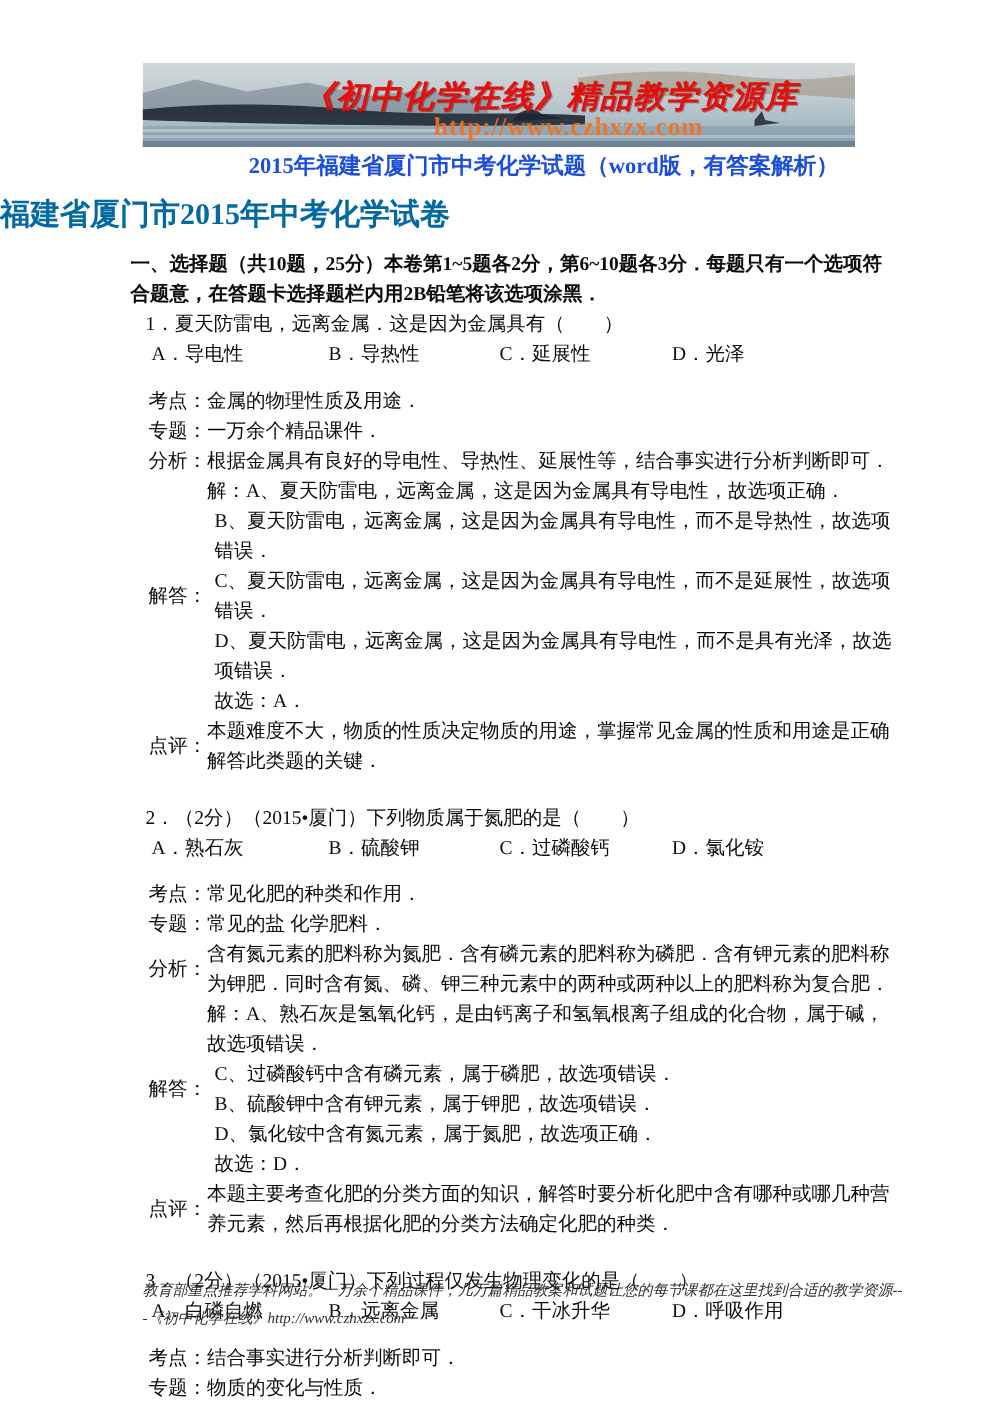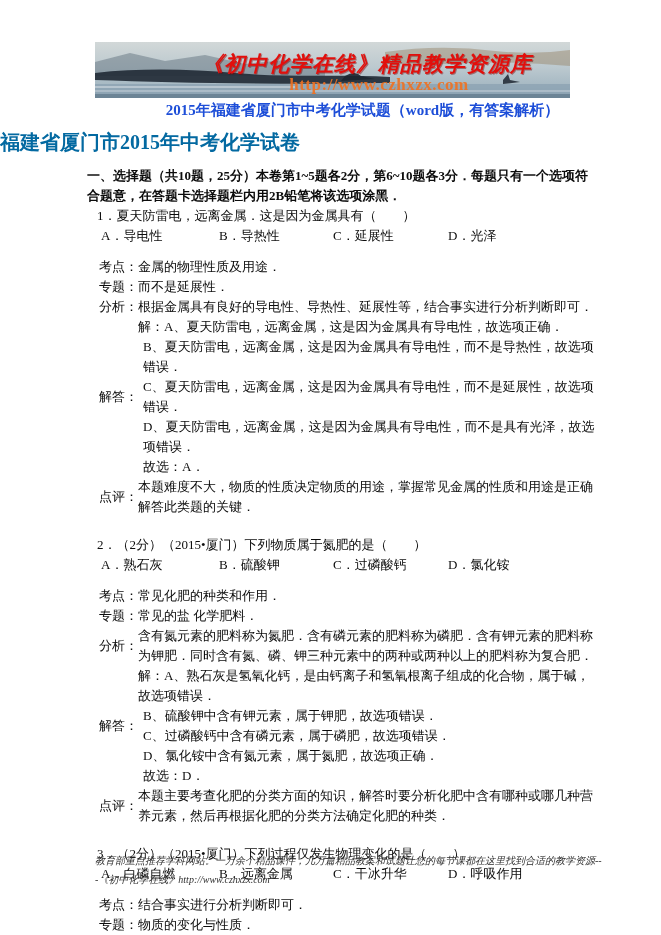--- a/index.html
+++ b/index.html
@@ -89,21 +89,21 @@
         <span class="opt c">C．延展性</span>
         <span class="opt d">D．光泽</span>
       </div>
       <div class="analysis">
         <div class="arow">
           <span class="albl">考点：</span>
           <span class="acnt">金属的物理性质及用途．</span>
         </div>
         <div class="arow">
           <span class="albl">专题：</span>
-          <span class="acnt">而不是延展性．</span>
+          <span class="acnt">一万余个精品课件．</span>
         </div>
         <div class="arow">
           <span class="albl">分析：</span>
           <span class="acnt">根据金属具有良好的导电性、导热性、延展性等，结合事实进行分析判断即可．</span>
         </div>
         <div class="arow">
           <span class="albl">解答：</span>
           <span class="acnt">
             <span class="jline" style="display:block">解：A、夏天防雷电，远离金属，这是因为金属具有导电性，故选项正确．</span>
             <span class="jline sub" style="display:block">B、夏天防雷电，远离金属，这是因为金属具有导电性，而不是导热性，故选项错误．</span>
@@ -137,22 +137,22 @@
           <span class="acnt">常见的盐 化学肥料．</span>
         </div>
         <div class="arow">
           <span class="albl">分析：</span>
           <span class="acnt">含有氮元素的肥料称为氮肥．含有磷元素的肥料称为磷肥．含有钾元素的肥料称为钾肥．同时含有氮、磷、钾三种元素中的两种或两种以上的肥料称为复合肥．</span>
         </div>
         <div class="arow">
           <span class="albl">解答：</span>
           <span class="acnt">
             <span class="jline" style="display:block">解：A、熟石灰是氢氧化钙，是由钙离子和氢氧根离子组成的化合物，属于碱，故选项错误．</span>
+            <span class="jline sub" style="display:block">C、过磷酸钙中含有磷元素，属于磷肥，故选项错误．</span>
             <span class="jline sub" style="display:block">B、硫酸钾中含有钾元素，属于钾肥，故选项错误．</span>
-            <span class="jline sub" style="display:block">C、过磷酸钙中含有磷元素，属于磷肥，故选项错误．</span>
             <span class="jline sub" style="display:block">D、氯化铵中含有氮元素，属于氮肥，故选项正确．</span>
             <span class="jline sub" style="display:block">故选：D．</span>
           </span>
         </div>
         <div class="arow">
           <span class="albl">点评：</span>
           <span class="acnt">本题主要考查化肥的分类方面的知识，解答时要分析化肥中含有哪种或哪几种营养元素，然后再根据化肥的分类方法确定化肥的种类．</span>
         </div>
       </div>
     </div>

